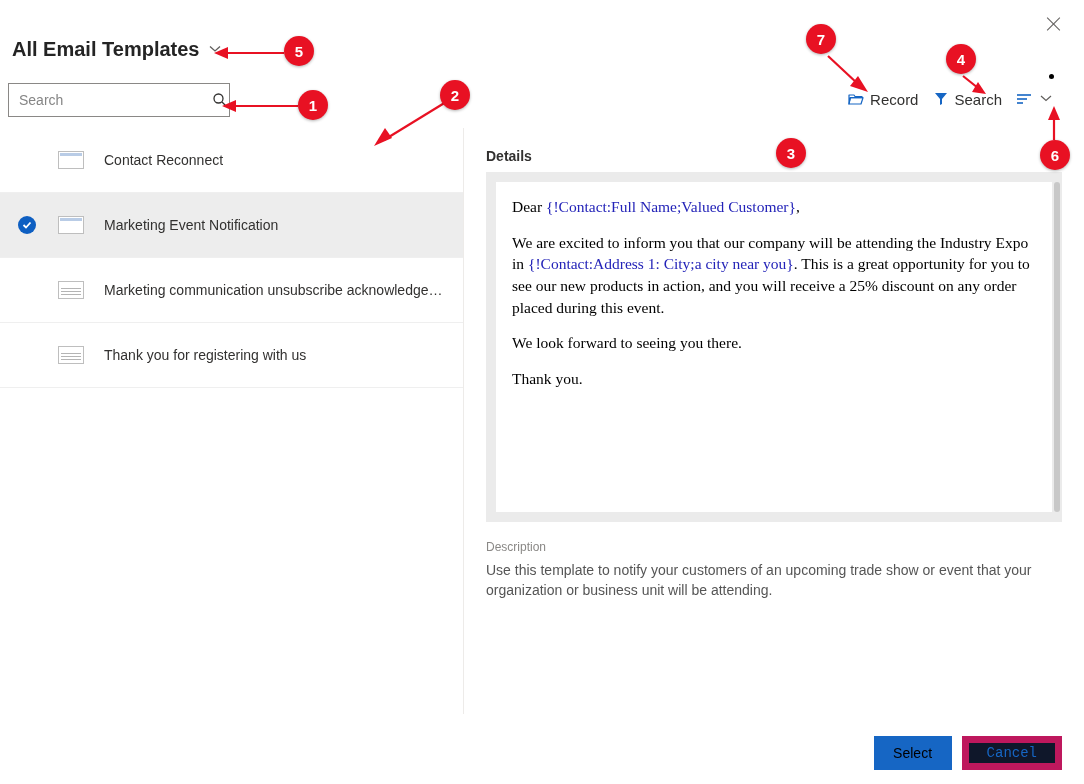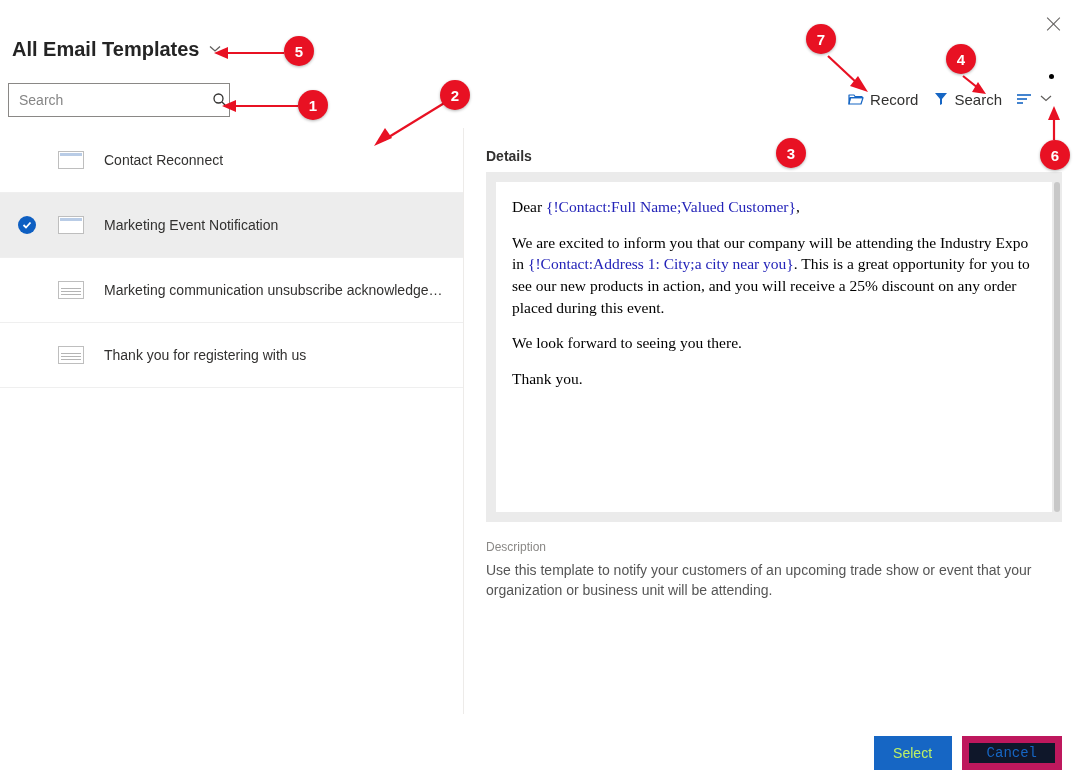--- a/index.html
+++ b/index.html
@@ -49,21 +49,21 @@
   .preview-inner { background:#fff; height:100%; padding:14px 16px; font-family: "Times New Roman", serif; font-size:15.5px; line-height:1.4; color:#000; overflow:hidden; }
   .preview-inner p { margin-bottom:14px; }
   .token { color:#2323b8; }
   .scroll-track { position:absolute; right:2px; top:10px; bottom:10px; width:6px; background:#c8c8c8; border-radius:3px; }
 
   .desc-label { margin-top:18px; font-size:12px; color:#8a8886; }
   .desc-text { margin-top:6px; font-size:14px; color:#555; line-height:1.45; }
 
   .footer { position:absolute; bottom:14px; right:22px; display:flex; gap:10px; }
   .btn { height:34px; min-width:78px; padding:0 18px; font-size:14px; border:1px solid transparent; cursor:pointer; display:flex; align-items:center; justify-content:center; }
-  .btn-primary { background:#1666c4; color:#bef264; border-color:#1666c4; }
+  .btn-primary { background:#1666c4; color:#000000; border-color:#1666c4; }
   .btn-secondary { background:#0f172a; color:#1666c4; border:7px solid #be185d;font-family:Liberation Mono, monospace; }
 
   
   .marker { position:absolute; width:30px; height:30px; border-radius:50%; background:#e81123; color:#fff; font-weight:600; font-size:15px; display:flex; align-items:center; justify-content:center; z-index:100; box-shadow:0 1px 3px rgba(0,0,0,.3); }
   .arrow { position:absolute; z-index:95; overflow:visible; }
   .arrow line { stroke:#e81123; stroke-width:2.2; }
   .arrow polygon { fill:#e81123; }
 </style>
 </head>
 <body>

